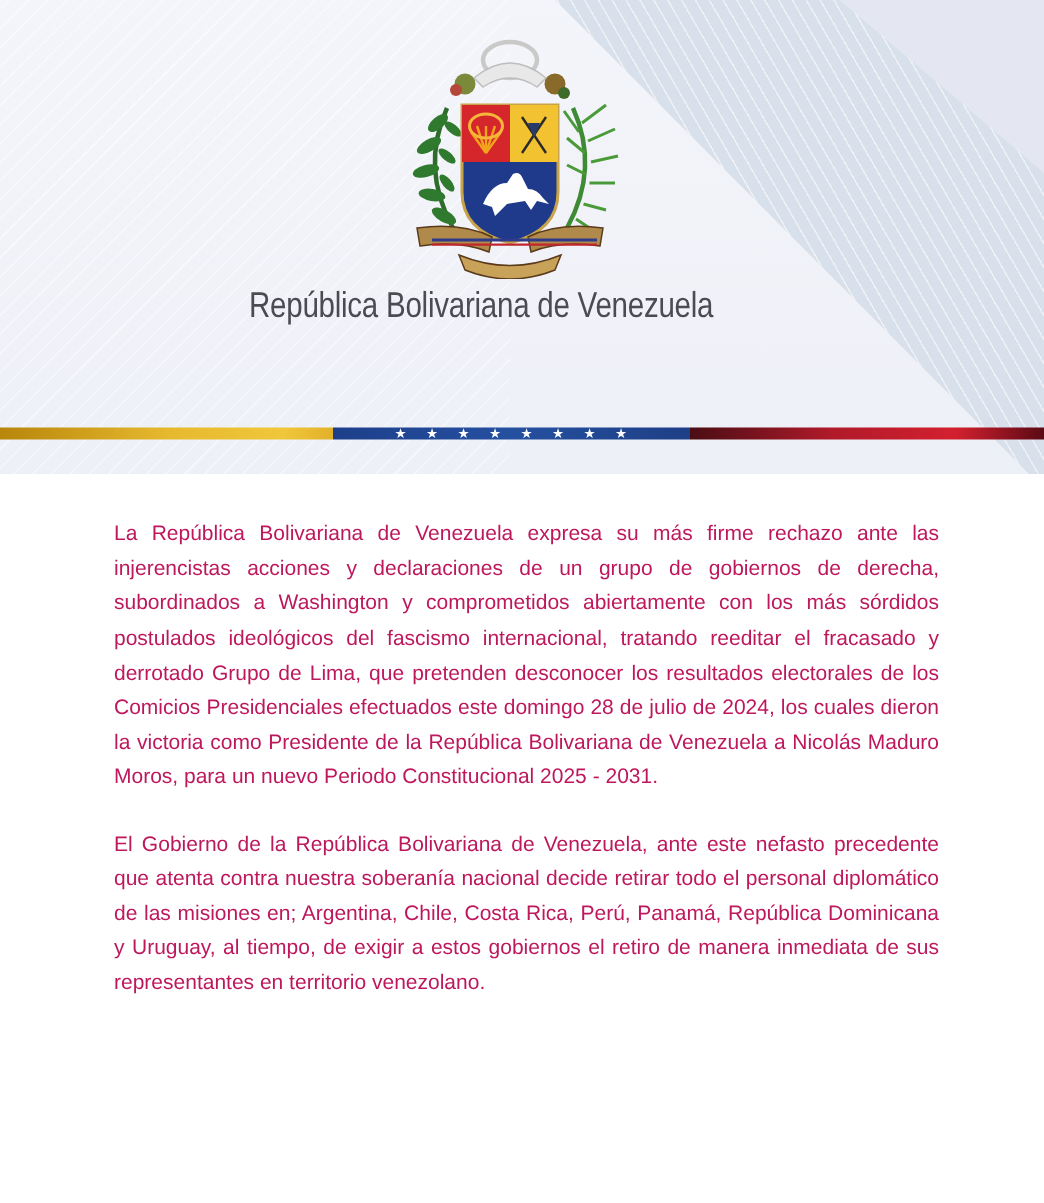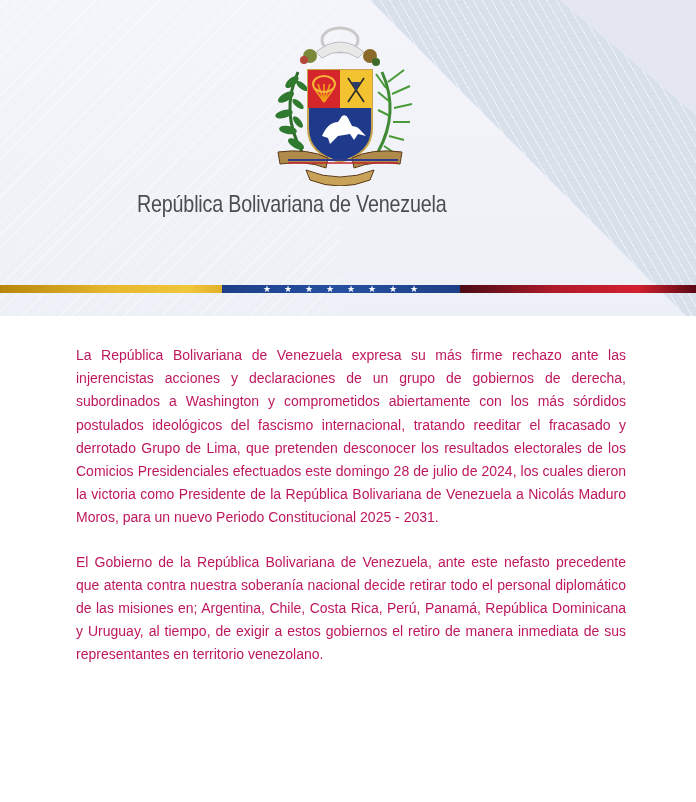--- a/index.html
+++ b/index.html
@@ -8,21 +8,21 @@
   .hdr-bg-left { position:absolute; left:-80px; top:-40px; width:420px; height:420px; background:repeating-linear-gradient(135deg, rgba(255,255,255,0.0) 0 8px, rgba(255,255,255,0.55) 8px 9px); transform:skewX(0deg); opacity:.8; }
   .hdr-band { position:absolute; left:0; top:0; width:696px; height:316px;
     background:
       repeating-linear-gradient(60deg, rgba(255,255,255,0) 0 7px, rgba(255,255,255,0.55) 7px 8px),
       #d8e0ec;
     clip-path: polygon(370px 0, 560px 0, 696px 115px, 696px 316px, 686px 316px);
   }
   .hdr-band2 { position:absolute; left:0; top:0; width:696px; height:316px; background:#e4e6f1;
     clip-path: polygon(560px 0, 696px 0, 696px 115px); }
   .emblem { position:absolute; left:258px; top:22px; width:164px; height:164px; }
-  .subtitle { position:absolute; left:0; width:584px; top:190px; text-align:center; font-size:24px; color:#4b4b52; letter-spacing:-0.2px; }
+  .subtitle { position:absolute; left:0; width:584px; top:190px; text-align:center; font-size:24px; color:#4b4b52; letter-spacing:-0.2px;padding-left:29px; }
   .subtitle span, .title span { display:inline-block; transform:scaleX(0.82); transform-origin:center; }
   .title { position:absolute; left:0; width:696px; top:214px; text-align:center; font-size:62px; color:#46464c; line-height:66px; }
   .stripe { position:absolute; top:285px; height:8px; }
   .stripe.yellow { left:0; width:222px; background:linear-gradient(90deg,#b8860b 0%,#e6b82e 50%,#f0c63a 85%,#e2b12a 100%); }
   .stripe.blue { left:222px; width:238px; background:linear-gradient(90deg,#1d3f8a,#2550a0,#1e3f86); }
   .stripe.red { left:460px; width:236px; background:linear-gradient(90deg,#4a0d14 0%,#b01a2a 40%,#d3202f 75%,#5a0a14 100%); }
   .star { position:absolute; top:-2px; color:#ffffff; font-size:9px; line-height:12px; }
   .body { position:absolute; left:76px; top:344px; width:550px; font-size:14px; line-height:23.2px; color:#be185d; text-align:justify; }
   .body p { margin:0 0 21px 0; }
 </style>

